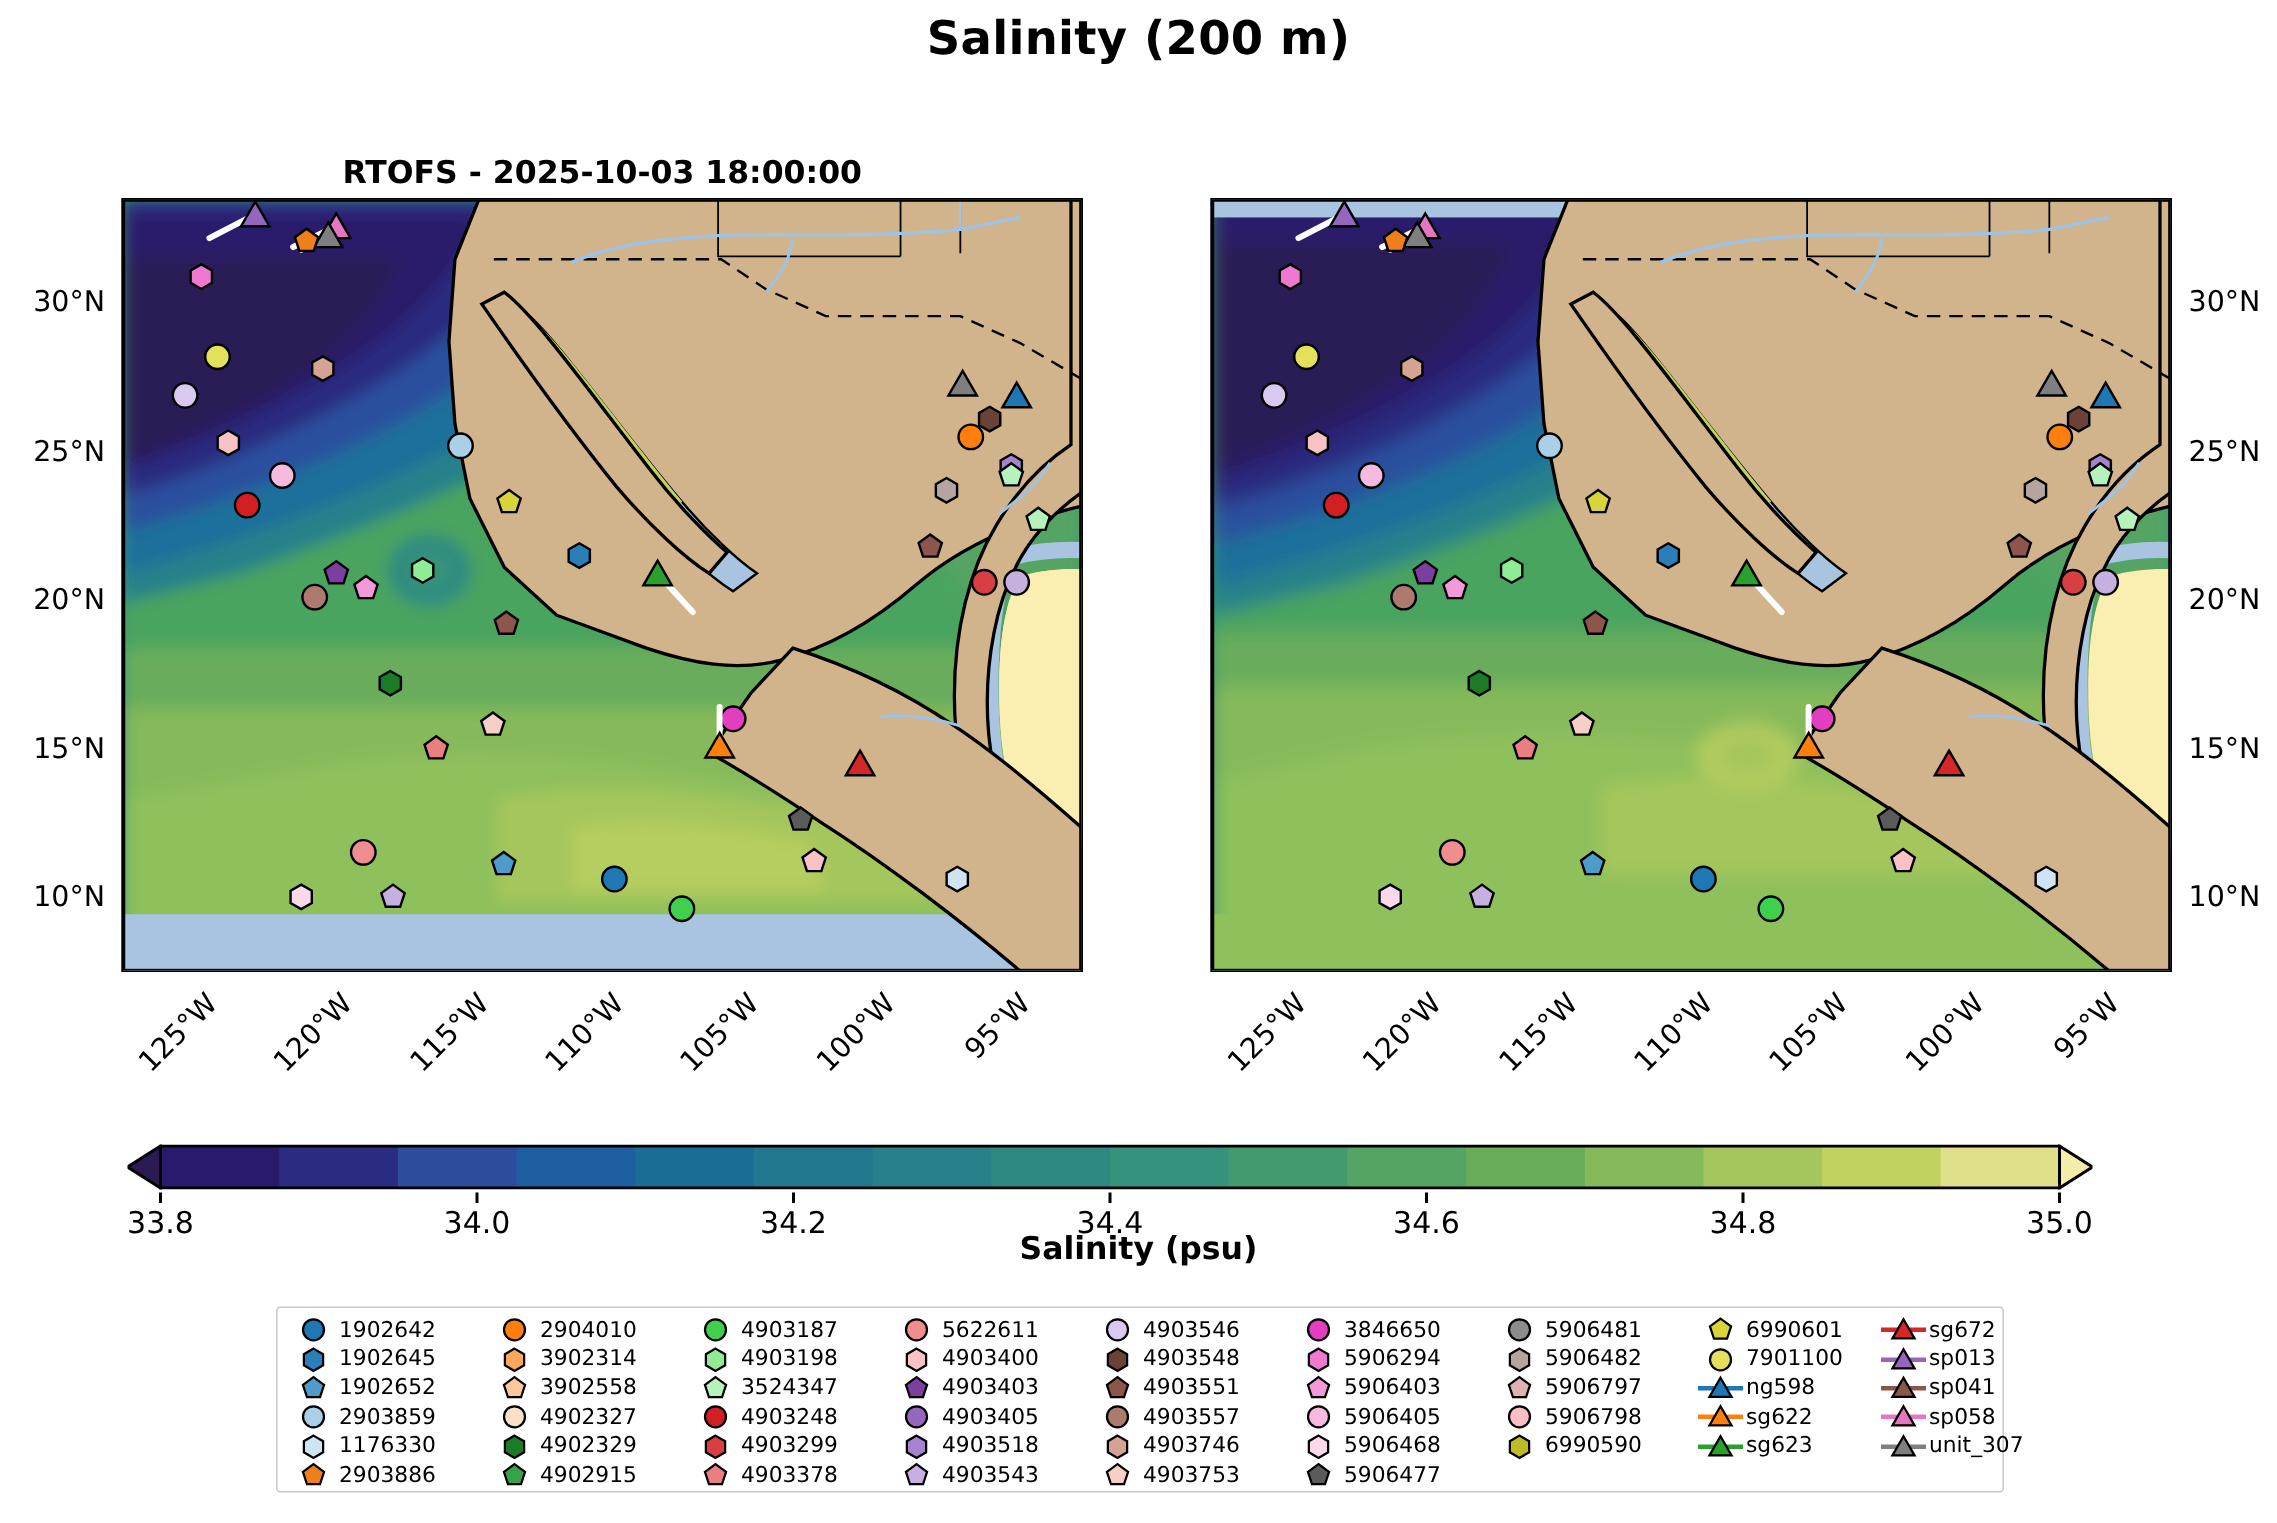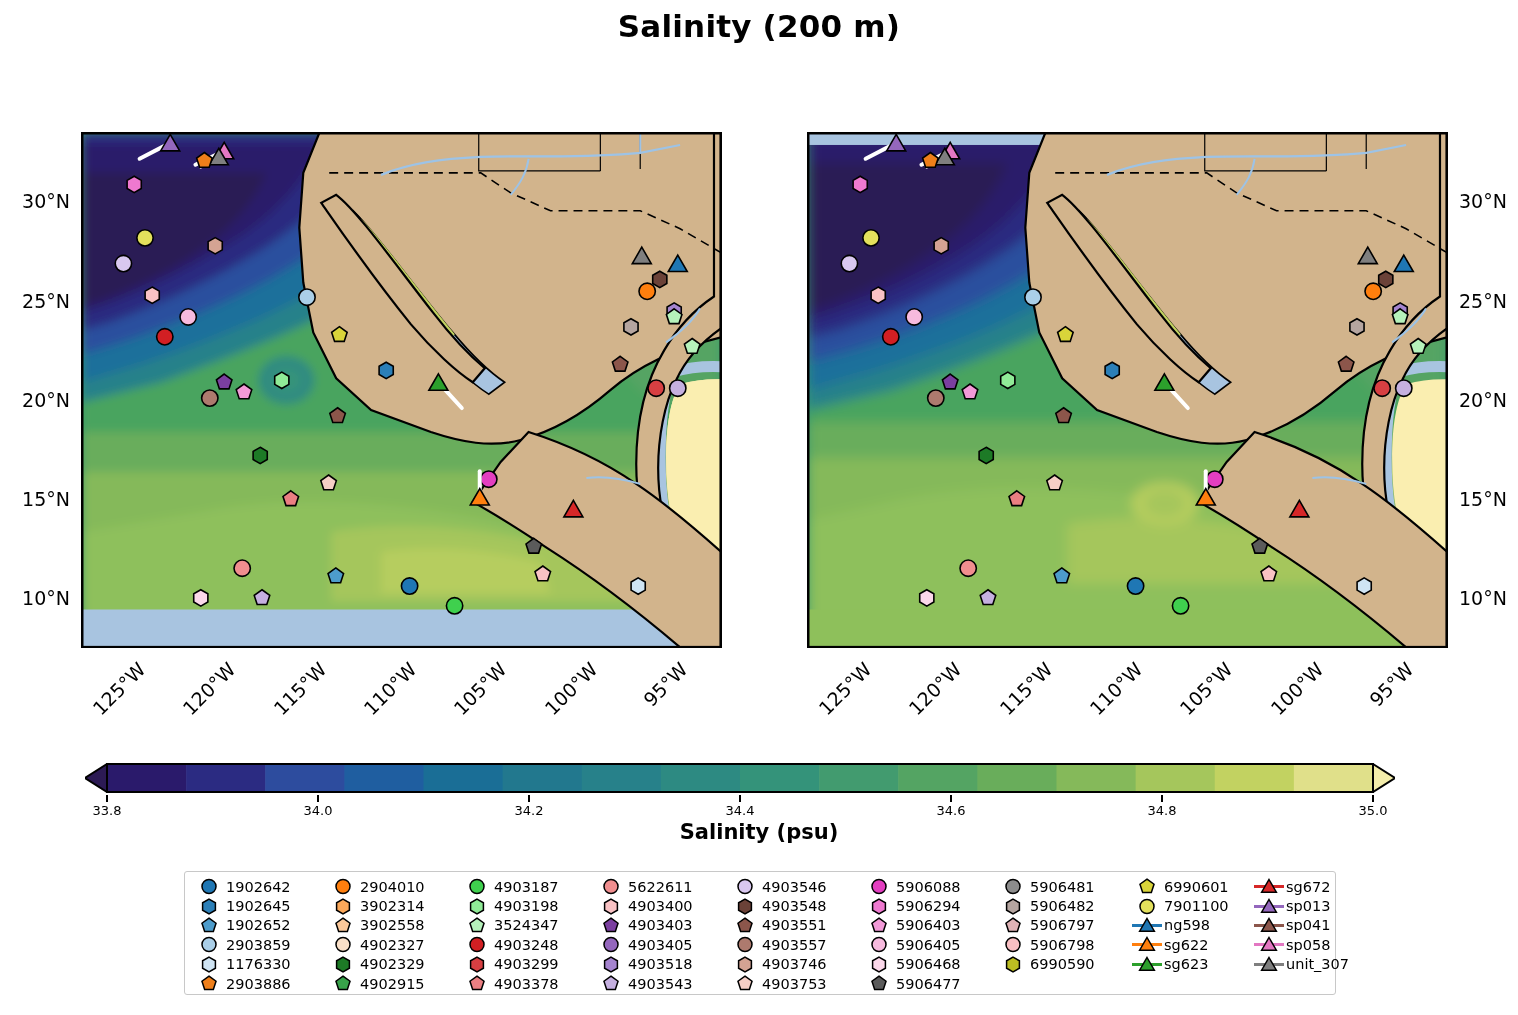--- a/index.html
+++ b/index.html
@@ -33,21 +33,21 @@
   .tk-tm{width:1.3px;height:4px;bottom:100%;}
 
   .ylab{position:absolute;right:calc(100% + 11px);font-size:19px;white-space:nowrap;transform:translateY(-50%);}
   .ylabr{position:absolute;left:calc(100% + 11px);font-size:19px;white-space:nowrap;transform:translateY(-50%);}
   .xlab{position:absolute;top:calc(100% + 10px);font-size:19px;white-space:nowrap;
      transform-origin:right top;transform:translateX(-100%) rotate(-45deg);}
 
   
   #cbar-wrap{position:absolute;left:85px;top:763px;width:1310px;height:30px;}
   #cbar-ticklabels{position:absolute;left:85px;top:795px;width:1310px;height:26px;}
-  .cbtlab{position:absolute;font-size:13px;transform:translateX(-50%);text-align:right;}
+  .cbtlab{position:absolute;font-size:20px;transform:translateX(-50%);text-align:right;}
   .cbtick{position:absolute;width:1.4px;height:7px;background:#000;top:0;}
   #cbar-title{position:absolute;left:0;top:820px;width:1518px;text-align:center;font-size:21px;font-weight:bold;}
   #search-window{position:absolute;left:0;top:846px;width:1518px;text-align:center;
       font-size:15px;font-weight:bold;font-style:italic;}
 
   
   #legend{position:absolute;left:184px;top:871px;width:1152px;height:124px;
      border:1px solid #c8c8c8;border-radius:3px;background:#fff;box-sizing:border-box;}
   #legend-grid{position:absolute;left:7px;top:5px;display:flex;gap:0px;}
   .legcol{display:flex;flex-direction:column;}
@@ -60,20 +60,21 @@
   .legsym svg{position:absolute;left:0;top:0;}
 </style>
 </head>
 <body>
 
 <div class="fig">
 
   <div id="main-title">Salinity (200 m)</div>
 
   <div class="panel" id="panel-left">
+    <div class="panel-title">RTOFS - 2025-10-03 18:00:00</div>
     <div class="map">
       <svg class="maplayer" viewBox="0 0 641 516" preserveAspectRatio="none">
         <defs>
           <clipPath id="clipL">
               <rect x="0" y="0" width="641" height="516"></rect>
             </clipPath>
           <filter id="blurL">
               <feGaussianBlur stdDeviation="5"></feGaussianBlur>
             </filter>
         </defs>
@@ -887,21 +888,21 @@
             <div class="legtxt">4903753</div>
           </div>
         </div>
         <div class="legcol c6">
           <div class="legitem">
             <div class="legsym">
               <svg width="34" height="19">
                 <circle cx="17" cy="9.5" r="7" fill="#e33ec0" stroke="#000" stroke-width="1.5"></circle>
               </svg>
             </div>
-            <div class="legtxt">5906088</div>
+            <div class="legtxt">3846650</div>
           </div>
           <div class="legitem">
             <div class="legsym">
               <svg width="34" height="19">
                 <polygon points="17.00,2.10 23.41,5.80 23.41,13.20 17.00,16.90 10.59,13.20 10.59,5.80" fill="#ef79d0" stroke="#000" stroke-width="1.5"></polygon>
               </svg>
             </div>
             <div class="legtxt">5906294</div>
           </div>
           <div class="legitem">

